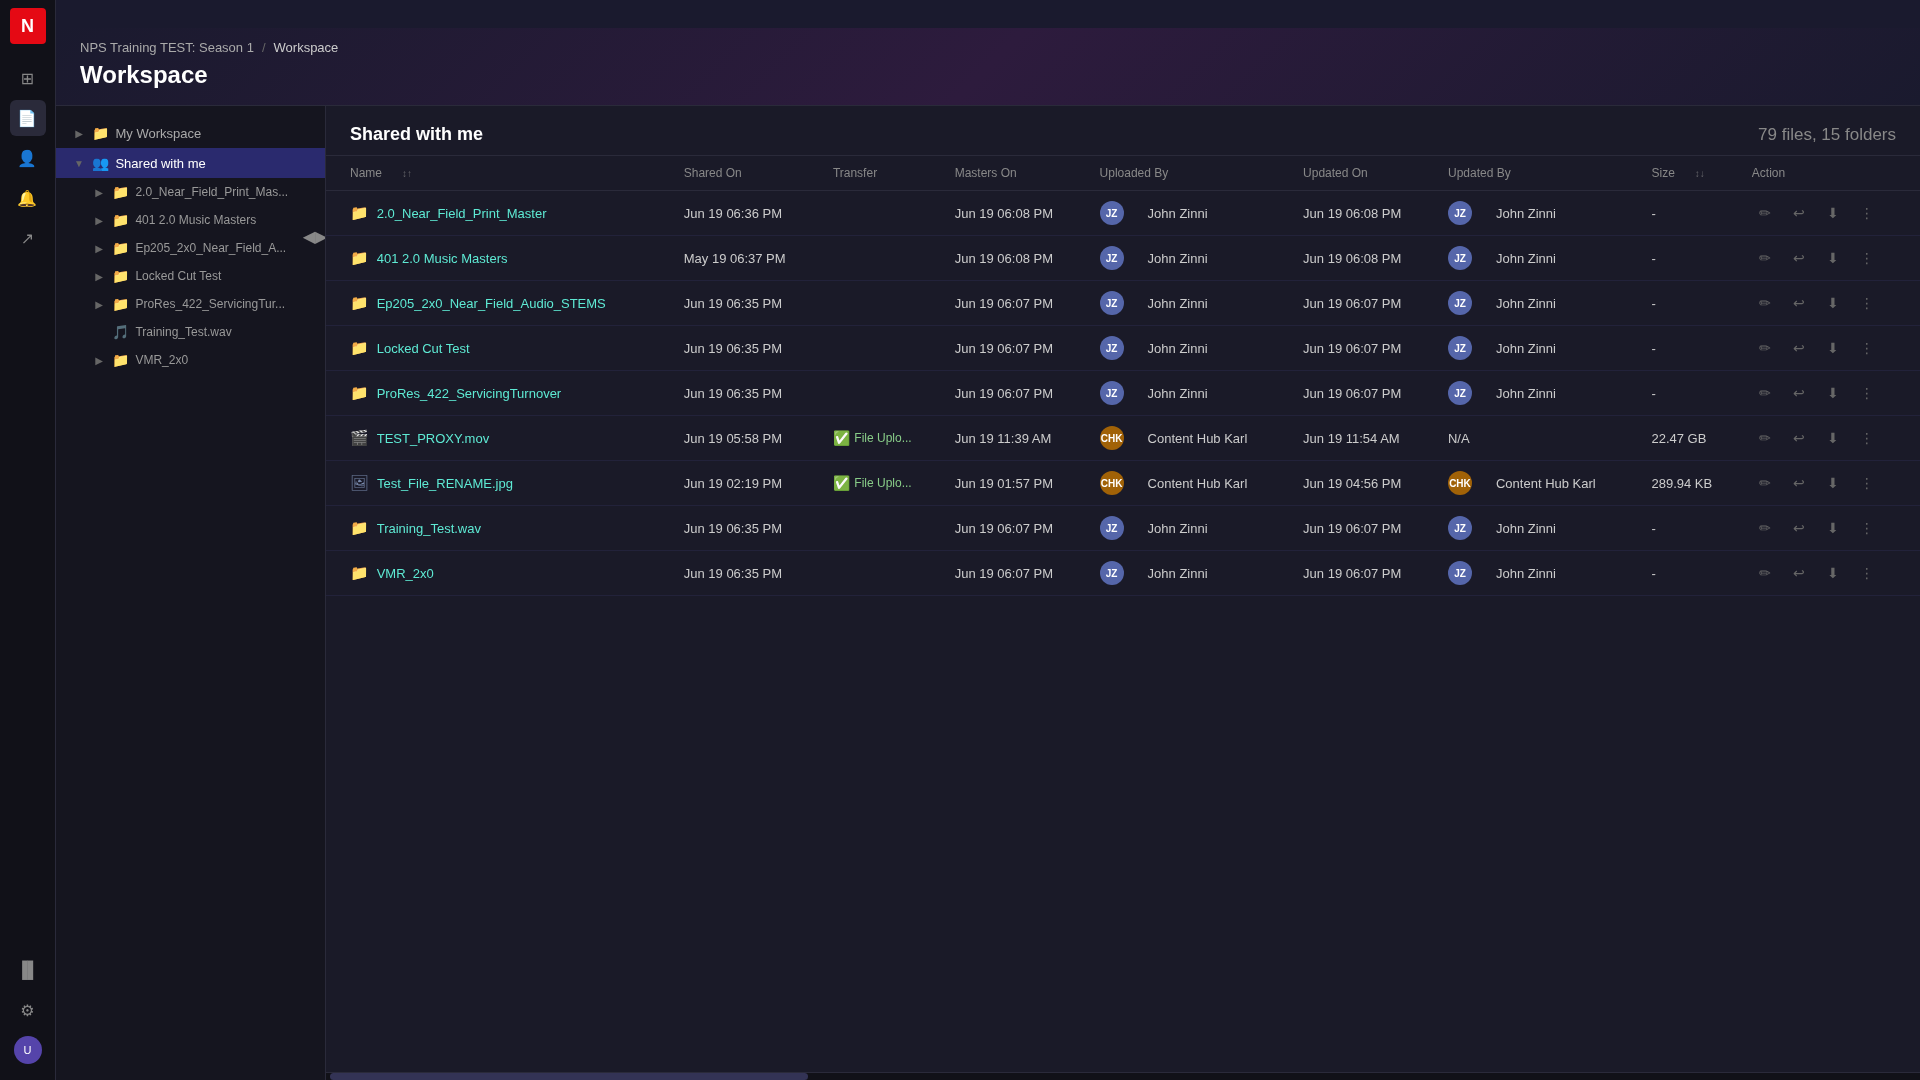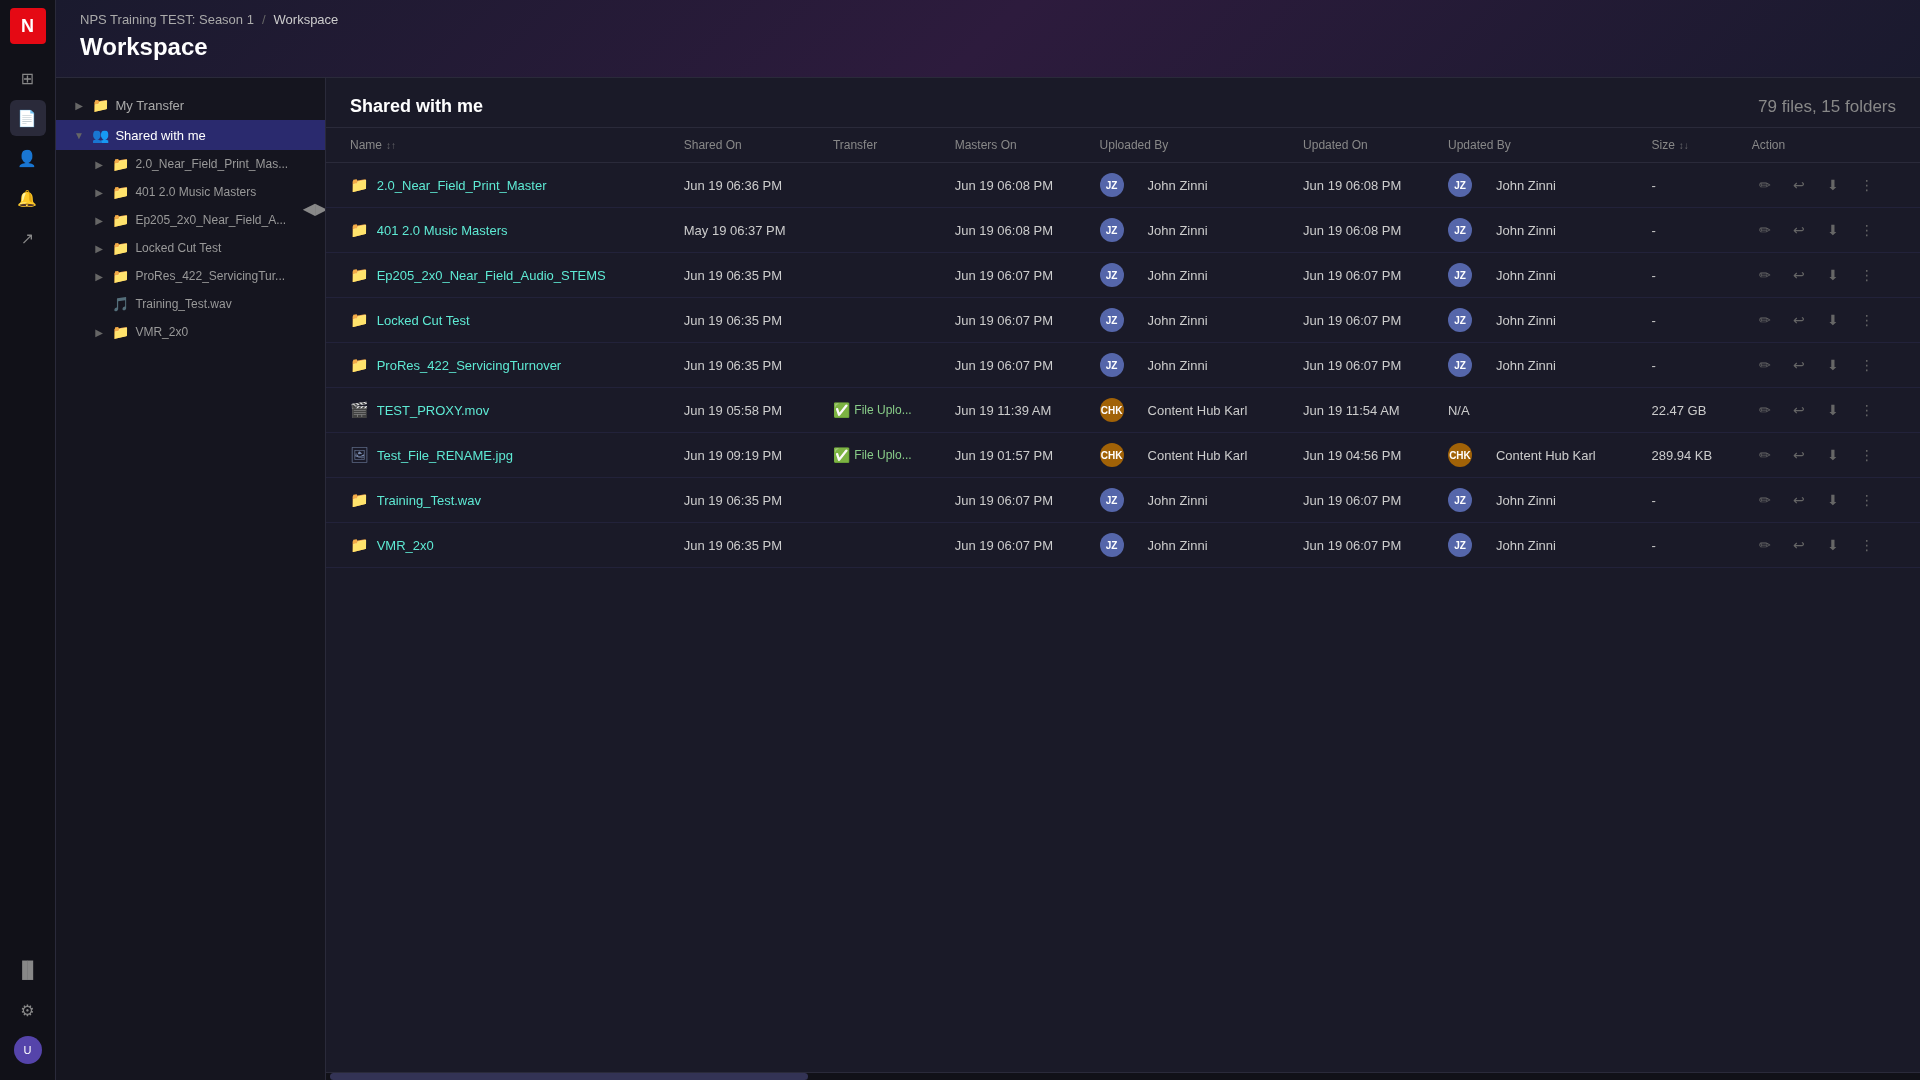--- a/index.html
+++ b/index.html
@@ -58,20 +58,21 @@
       gap: 4px;
       padding-bottom: 16px;
     }
 
     
     .main-wrapper {
       flex: 1;
       display: flex;
       flex-direction: column;
       overflow: hidden;
+      margin-top: 28px;
     }
 
     
     .topbar {
       background: linear-gradient(135deg, #1a1a2e 0%, #2d1b3d 50%, #1a1a2e 100%);
       padding: 12px 24px;
       border-bottom: 1px solid #2a2a3a;
     }
     .breadcrumb {
       display: flex;
@@ -188,21 +189,21 @@
       color: #888;
       font-weight: 500;
       font-size: 12px;
       white-space: nowrap;
       background: #1a1a28;
       position: sticky;
       top: 0;
       z-index: 2;
     }
     thead th:first-child { padding-left: 24px; }
-    .th-sort { display: inline-flex; align-items: center; gap: 4px; cursor: pointer; }
+    .th-sort { display: inline-flex; align-items: center; gap: 20px; cursor: pointer; }
     .sort-icon { font-size: 10px; opacity: 0.7; }
 
     tbody tr {
       border-bottom: 1px solid #22223a;
     }
     tbody td {
       padding: 9px 12px;
       color: #ccc;
       font-size: 13px;
       white-space: nowrap;
@@ -311,21 +312,21 @@
     <div class="page-title">Workspace</div>
   </div>
 
   <div class="content-area">
 
     <div class="sidebar" style="position: relative;">
 
       <div class="sidebar-item">
         <span class="sidebar-expand">▶</span>
         <span class="sidebar-icon">📁</span>
-        <span class="sidebar-label">My Transfer</span>
+        <span class="sidebar-label">My Workspace</span>
       </div>
 
       <div class="sidebar-item active">
         <span class="sidebar-expand">▼</span>
         <span class="sidebar-icon">👥</span>
         <span class="sidebar-label">Shared with me</span>
       </div>
 
       <div class="sidebar-child">
         <span class="sidebar-expand">▶</span>
@@ -593,21 +594,21 @@
         </div>
       </td>
     </tr>
               <tr>
       <td>
         <div class="name-cell">
           <span class="file-icon">🖼</span>
           <span class="file-name">Test_File_RENAME.jpg</span>
         </div>
       </td>
-      <td>Jun 19 09:19 PM</td>
+      <td>Jun 19 02:19 PM</td>
       <td><span class="transfer-badge"><span class="transfer-dot">✅</span> File Uplo...</span></td>
       <td>Jun 19 01:57 PM</td>
       <td>
         <div class="avatar-cell">
           <div class="avatar avatar-chk">CHK</div>
           <span>Content Hub Karl</span>
         </div>
       </td>
       <td>Jun 19 04:56 PM</td>
       <td>

